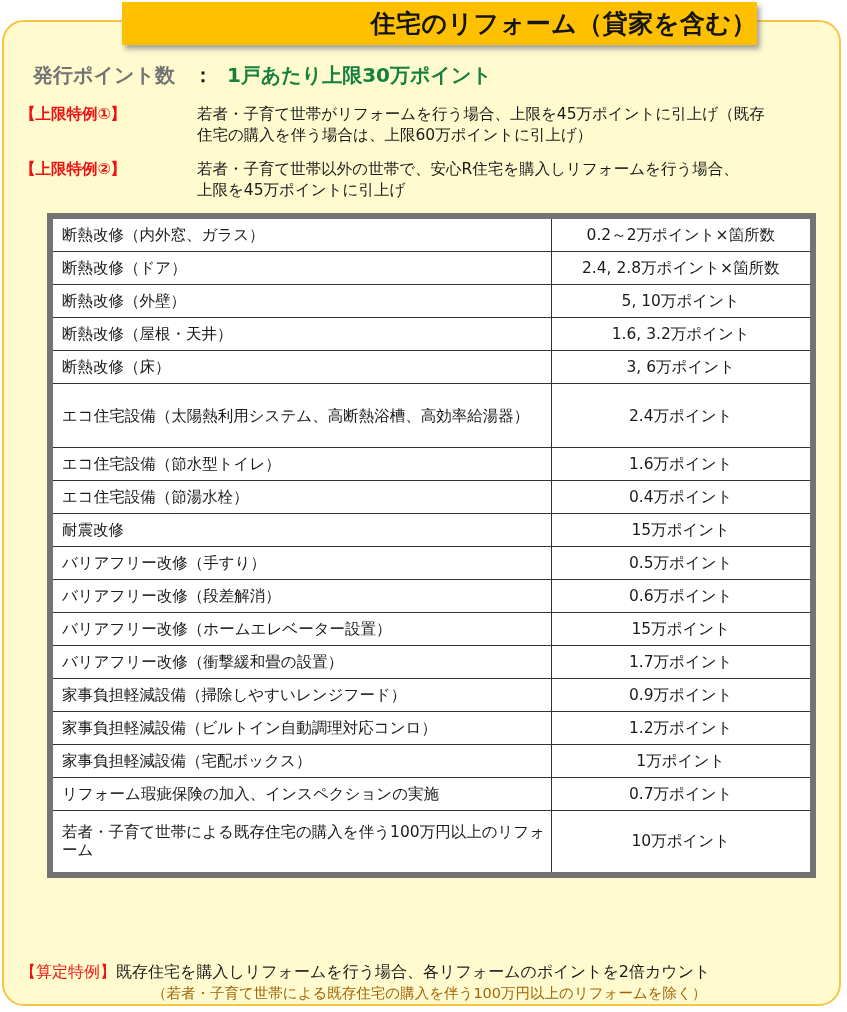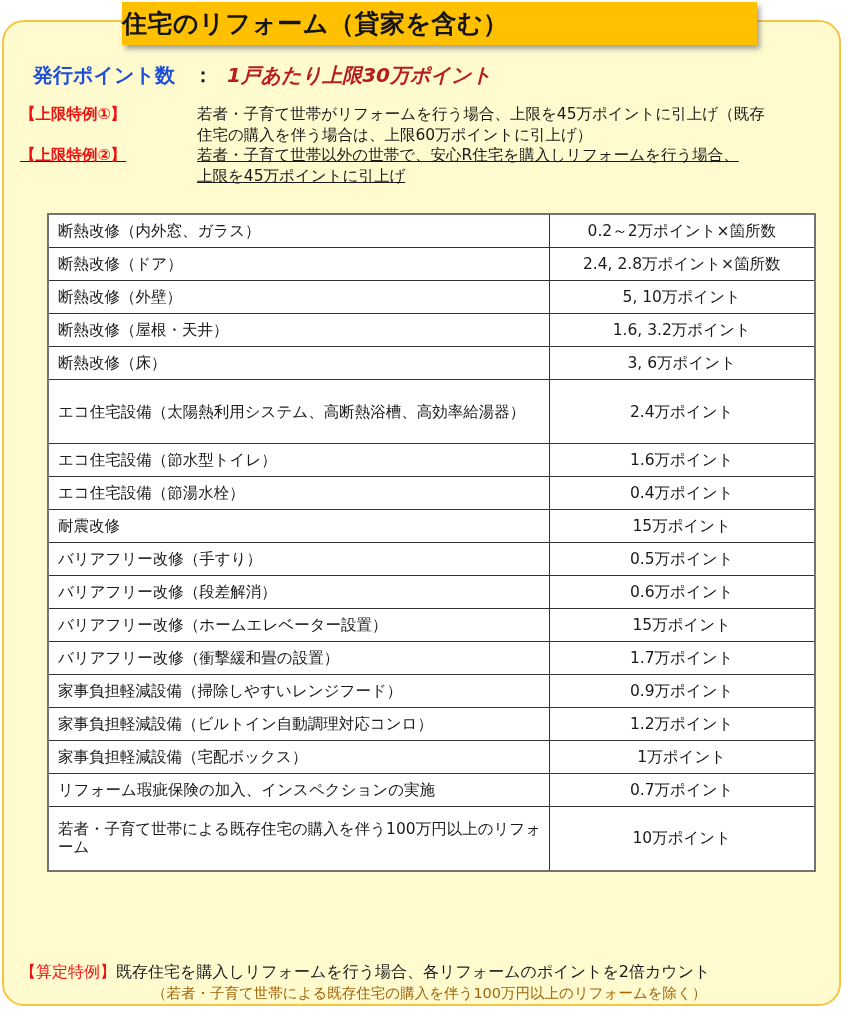--- a/index.html
+++ b/index.html
@@ -29,43 +29,43 @@
     .title-banner {
       position: absolute;
       left: 122px;
       top: 2px;
       width: 635px;
       height: 43px;
       background: #ffc000;
       box-shadow: 3px 4px 5px rgba(90, 90, 110, 0.55);
       display: flex;
       align-items: center;
-      justify-content: flex-start;
+      justify-content: flex-end;
       z-index: 2;
     }
     .title-banner span {
       font-size: 25px;
       font-weight: bold;
       color: #141414;
       letter-spacing: 0.5px;
     }
     .points-line {
       position: absolute;
       left: 33px;
       top: 58px;
       height: 34px;
       display: flex;
       align-items: center;
       font-size: 20px;
       font-weight: bold;
       white-space: nowrap;
     }
-    .points-line .label { color: #1d4ed8; }
+    .points-line .label { color: #737373; }
     .points-line .sep { color: #141414; margin: 0 14px 0 18px; }
-    .points-line .value { color: #b91c1c; font-style: italic; }
+    .points-line .value { color: #15803d; }
 
     .special {
       position: absolute;
       left: 20px;
       font-size: 15.5px;
       line-height: 21px;
       display: flex;
       white-space: nowrap;
     }
     .special .tag {
@@ -80,21 +80,21 @@
     }
     .special .body div { white-space: nowrap; }
 
     table.points {
       position: absolute;
       left: 47px;
       top: 213px;
       width: 769px;
       border-collapse: collapse;
       background: #ffffff;
-      border: 2px solid #737373;
+      border: 6px solid #737373;
       font-size: 15.5px;
       color: #1a1a1a;
     }
     table.points td {
       border: 1px solid #333;
       padding: 0 0 0 9px;
       height: 32.5px;
       box-sizing: border-box;
       line-height: 18px;
       vertical-align: middle;
@@ -141,21 +141,21 @@
 </div>
 
 <div class="special" style="top:104px;">
   <span class="tag">【上限特例①】</span>
   <div class="body">
     <div>若者・子育て世帯がリフォームを行う場合、上限を45万ポイントに引上げ（既存</div>
     <div>住宅の購入を伴う場合は、上限60万ポイントに引上げ）</div>
   </div>
 </div>
 
-<div class="special" style="top:145px;text-decoration:underline;">
+<div class="special" style="top:159px;">
   <span class="tag">【上限特例②】</span>
   <div class="body">
     <div>若者・子育て世帯以外の世帯で、安心R住宅を購入しリフォームを行う場合、</div>
     <div>上限を45万ポイントに引上げ</div>
   </div>
 </div>
 
 <table class="points">
   <tbody>
     <tr>

